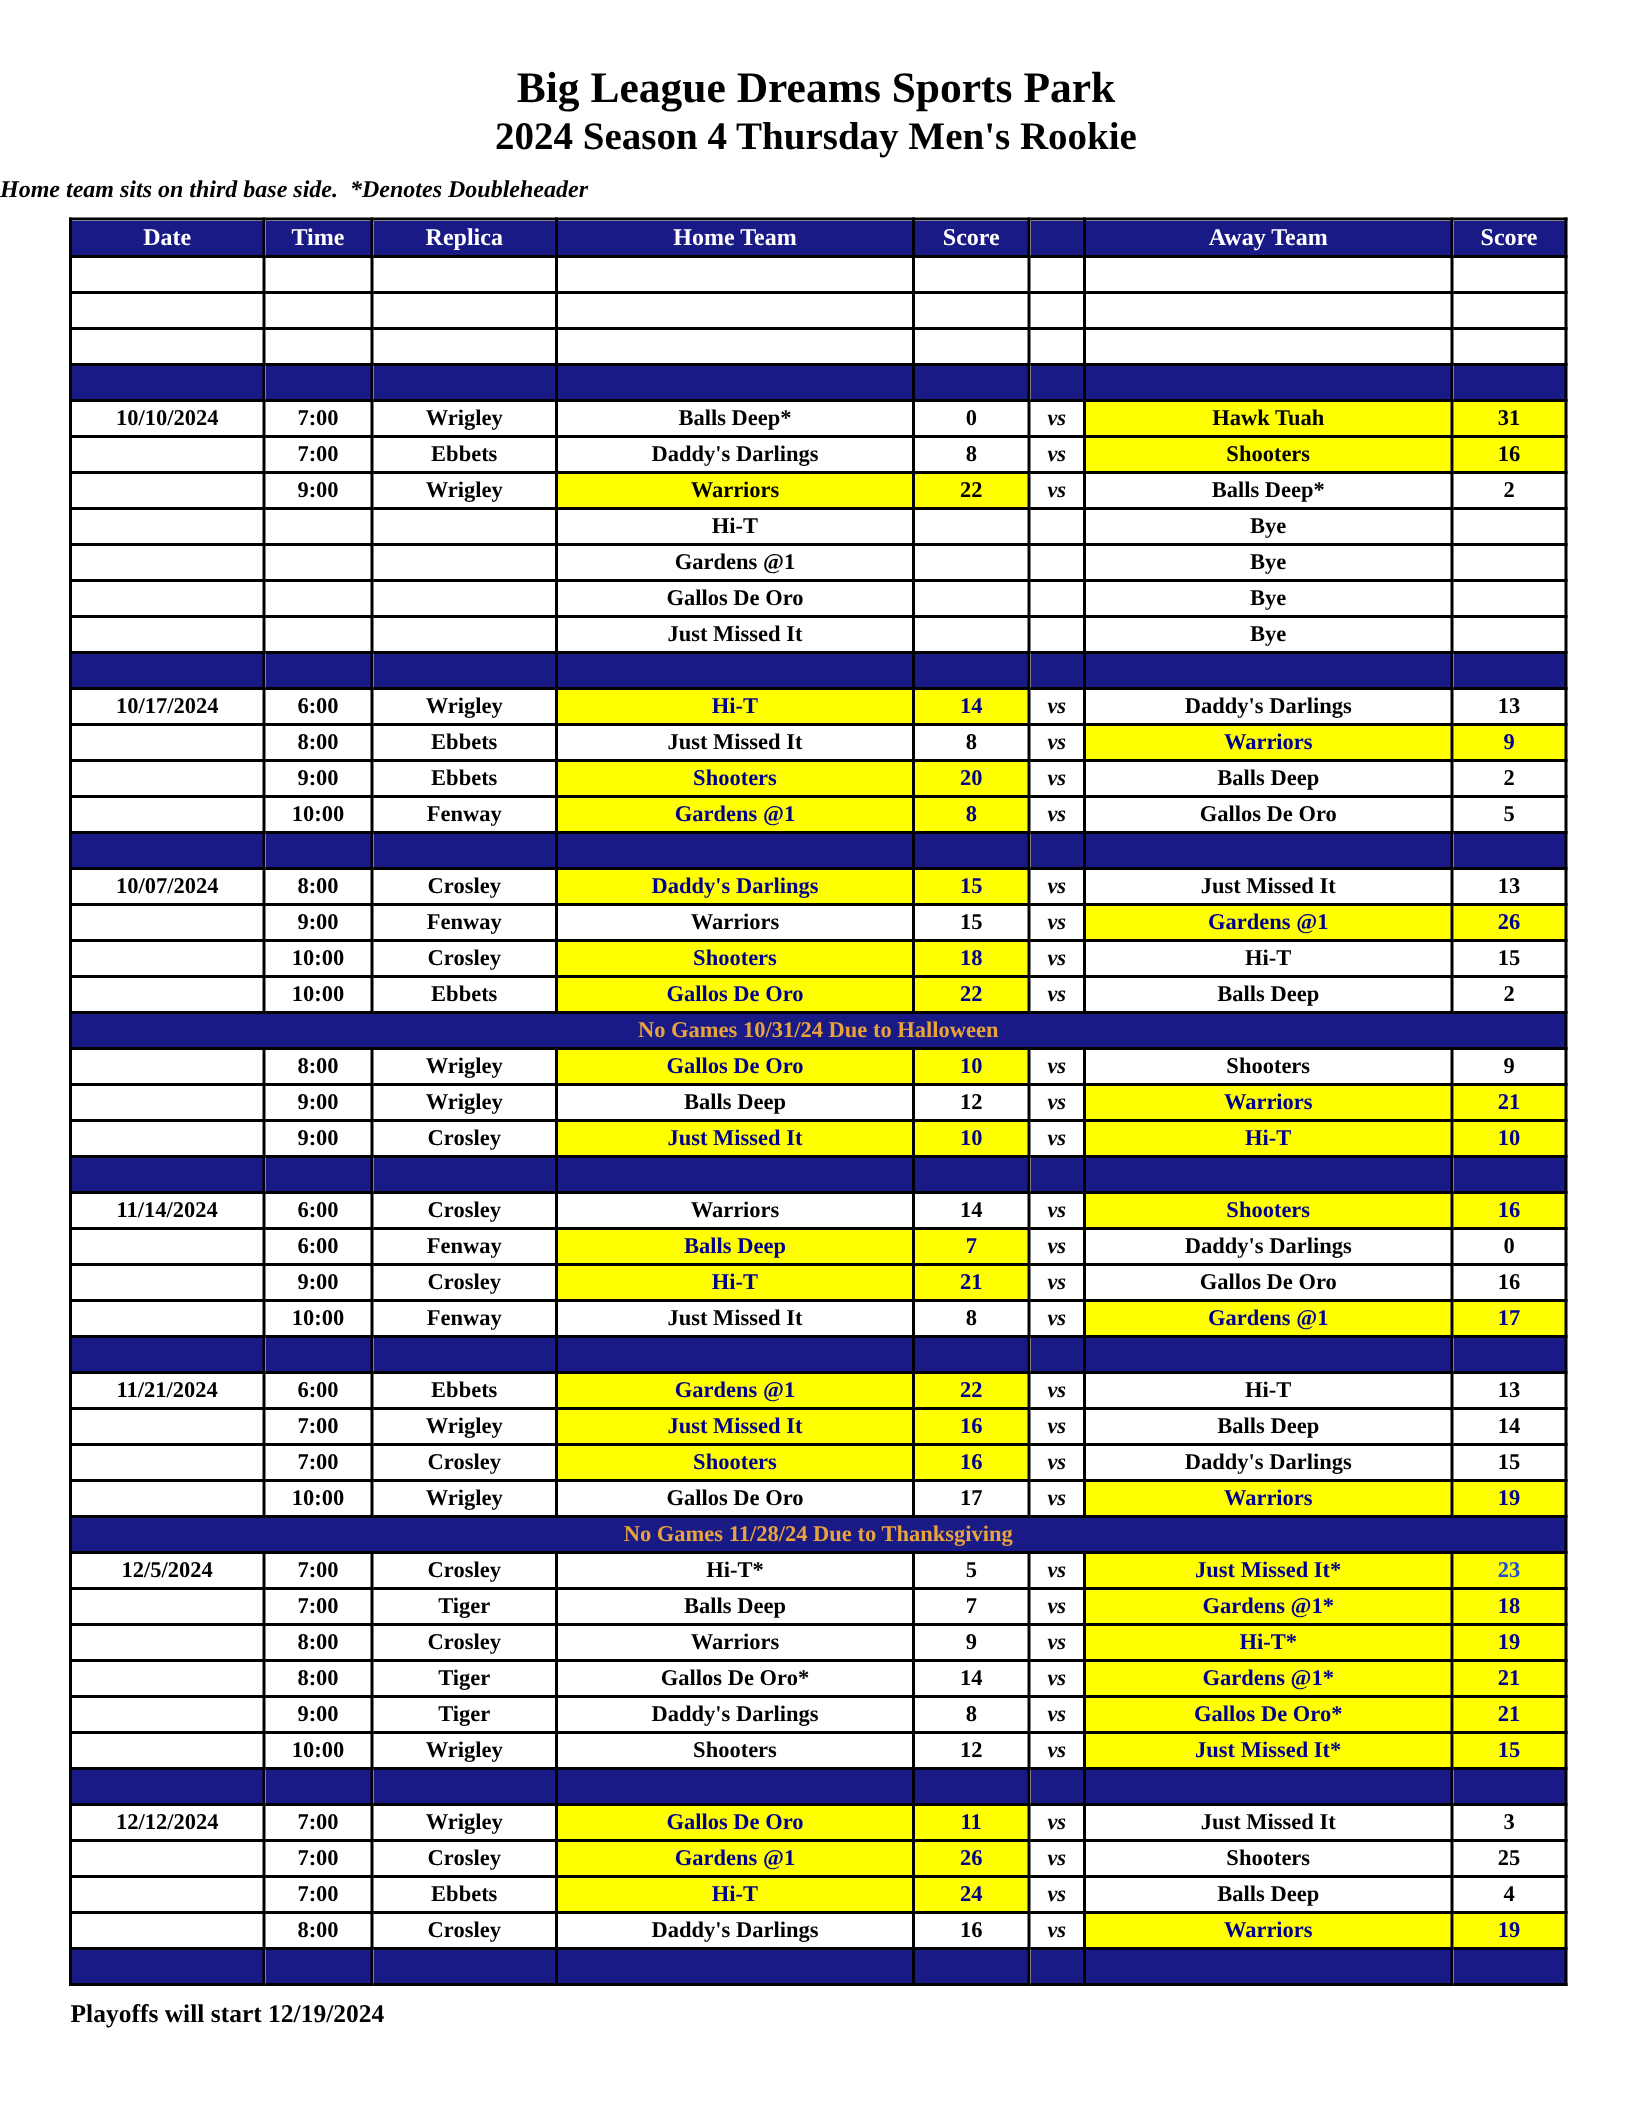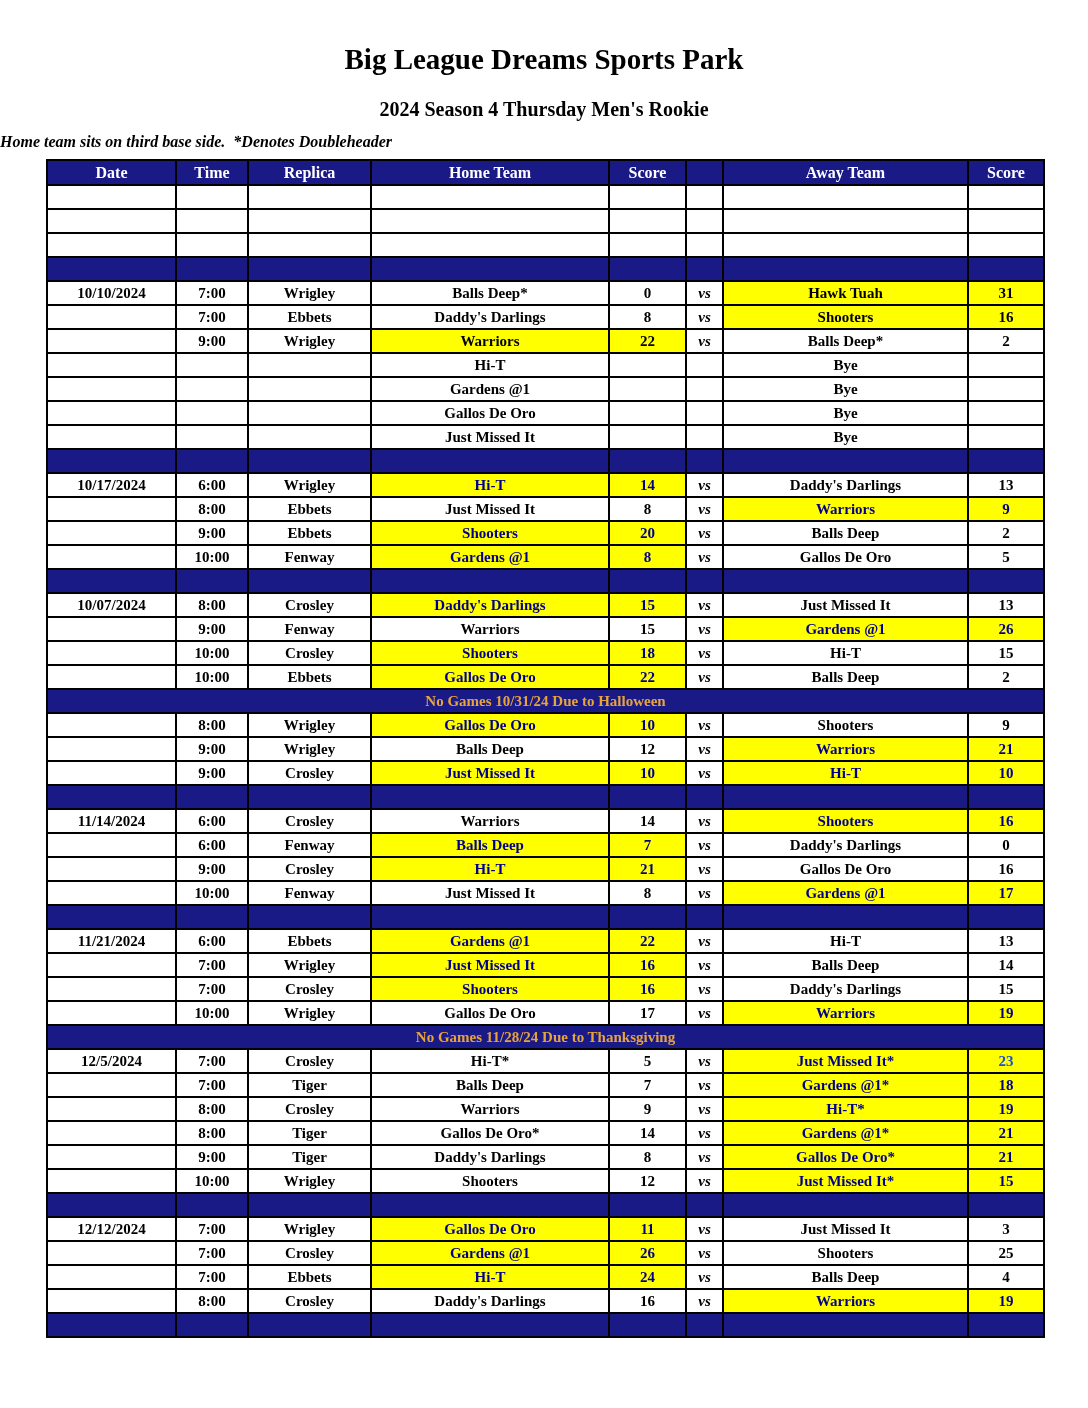--- a/index.html
+++ b/index.html
@@ -3,21 +3,21 @@
 <meta charset="utf-8">
 <style>
   html,body{margin:0;padding:0;}
   body{
     width:1088px;height:1408px;background:#ffffff;
     font-family:"Liberation Serif","DejaVu Serif",serif;
     font-weight:bold;color:#000;
   }
   .page{width:1088px;height:1408px;overflow:hidden;}
   .title{font-size:29px;text-align:center;padding-top:44px;line-height:1.1;}
-  .subtitle{font-size:20px;text-align:center;margin-top:22px;line-height:1.1;}
+  .subtitle{font-size:26px;text-align:center;margin-top:1px;line-height:1.1;}
   .note{font-size:16px;text-align:left;margin-top:13px;font-style:italic;white-space:pre-wrap;line-height:1.1;}
   table.sched{
     border-collapse:collapse;table-layout:fixed;
     margin:9px 16px 0 46px;width:997px;
   }
   table.sched th, table.sched td{
     border:2px solid #000;padding:0;overflow:hidden;white-space:nowrap;
     text-align:center;vertical-align:middle;
   }
   table.sched th{
@@ -525,13 +525,14 @@
           <td class="sep"></td>
           <td class="sep"></td>
           <td class="sep"></td>
           <td class="sep"></td>
           <td class="sep"></td>
           <td class="sep"></td>
         </tr>
       </tbody>
   </table>
 
+  <div class="footer">Playoffs will start 12/19/2024</div>
 </div>
 
 </body></html>

